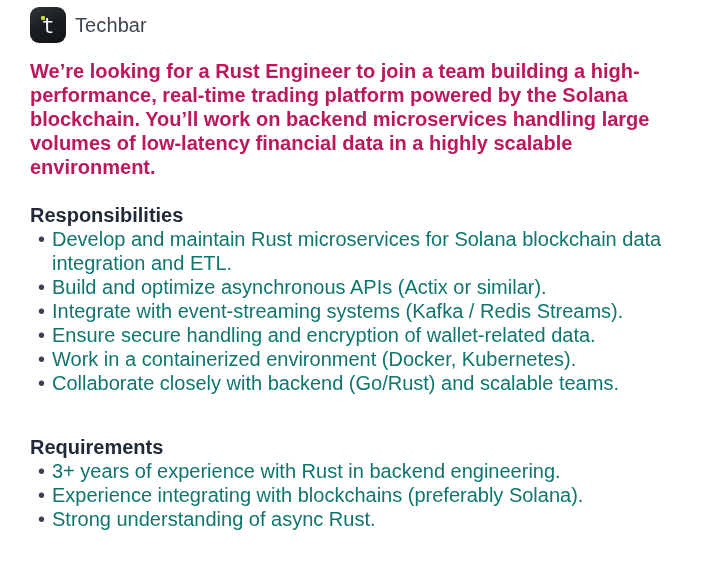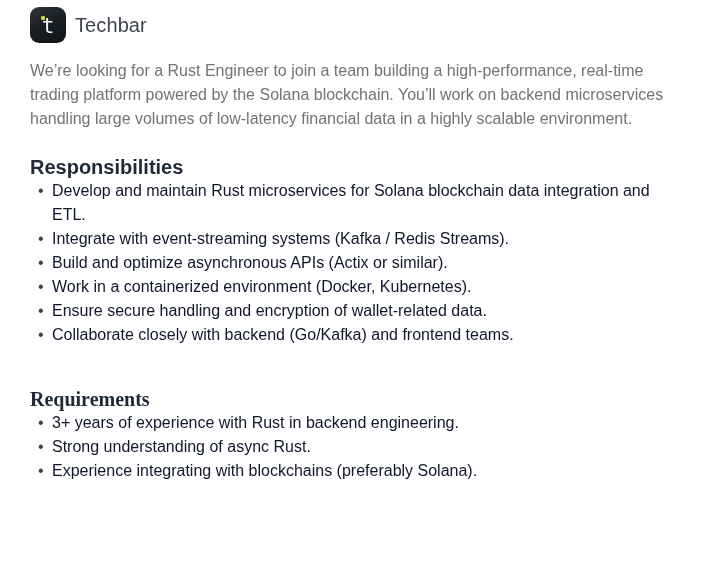--- a/index.html
+++ b/index.html
@@ -55,46 +55,46 @@
     background: #c3d82d;
   }
   .brand {
     font-size: 20px;
     color: #3f4650;
     letter-spacing: 0.1px;
   }
   
   .intro {
     margin: 16px 0 0 0;
-    font-size: 16px;
+    font-size: 20px;
     line-height: 24px;
-    color: #737373;
+    color: #be185d;
+    font-weight: bold;
   }
   h3.section-title {
     margin: 24px 0 0 0;
     font-size: 20px;
     line-height: 24px;
     font-weight: 700;
     color: #1f2937;
   }
   h3.section-title.second {
     margin-top: 40px;
-    font-family: Liberation Serif, serif;
   }
   ul.bullet-list {
     margin: 0;
     padding: 0;
     list-style: none;
   }
   ul.bullet-list li {
     position: relative;
     padding-left: 22px;
-    font-size: 16px;
+    font-size: 20px;
     line-height: 24px;
-    color: #0f172a;
+    color: #0f766e;
   }
   ul.bullet-list li::before {
     content: "\2022";
     position: absolute;
     left: 8px;
     top: 0;
     color: #374151;
   }
 </style>
 </head>
@@ -110,29 +110,29 @@
     <span class="brand">Techbar</span>
   </header>
 
   <main>
 
     <p class="intro">We’re looking for a Rust Engineer to join a team building a high-performance, real-time trading platform powered by the Solana blockchain. You’ll work on backend microservices handling large volumes of low-latency financial data in a highly scalable environment.</p>
 
     <h3 class="section-title">Responsibilities</h3>
     <ul class="bullet-list">
       <li>Develop and maintain Rust microservices for Solana blockchain data integration and ETL.</li>
+      <li>Build and optimize asynchronous APIs (Actix or similar).</li>
       <li>Integrate with event-streaming systems (Kafka / Redis Streams).</li>
-      <li>Build and optimize asynchronous APIs (Actix or similar).</li>
+      <li>Ensure secure handling and encryption of wallet-related data.</li>
       <li>Work in a containerized environment (Docker, Kubernetes).</li>
-      <li>Ensure secure handling and encryption of wallet-related data.</li>
-      <li>Collaborate closely with backend (Go/Kafka) and frontend teams.</li>
+      <li>Collaborate closely with backend (Go/Rust) and scalable teams.</li>
     </ul>
 
     <h3 class="section-title second">Requirements</h3>
     <ul class="bullet-list">
       <li>3+ years of experience with Rust in backend engineering.</li>
+      <li>Experience integrating with blockchains (preferably Solana).</li>
       <li>Strong understanding of async Rust.</li>
-      <li>Experience integrating with blockchains (preferably Solana).</li>
     </ul>
 
   </main>
 
 </div>
 
 </body></html>

